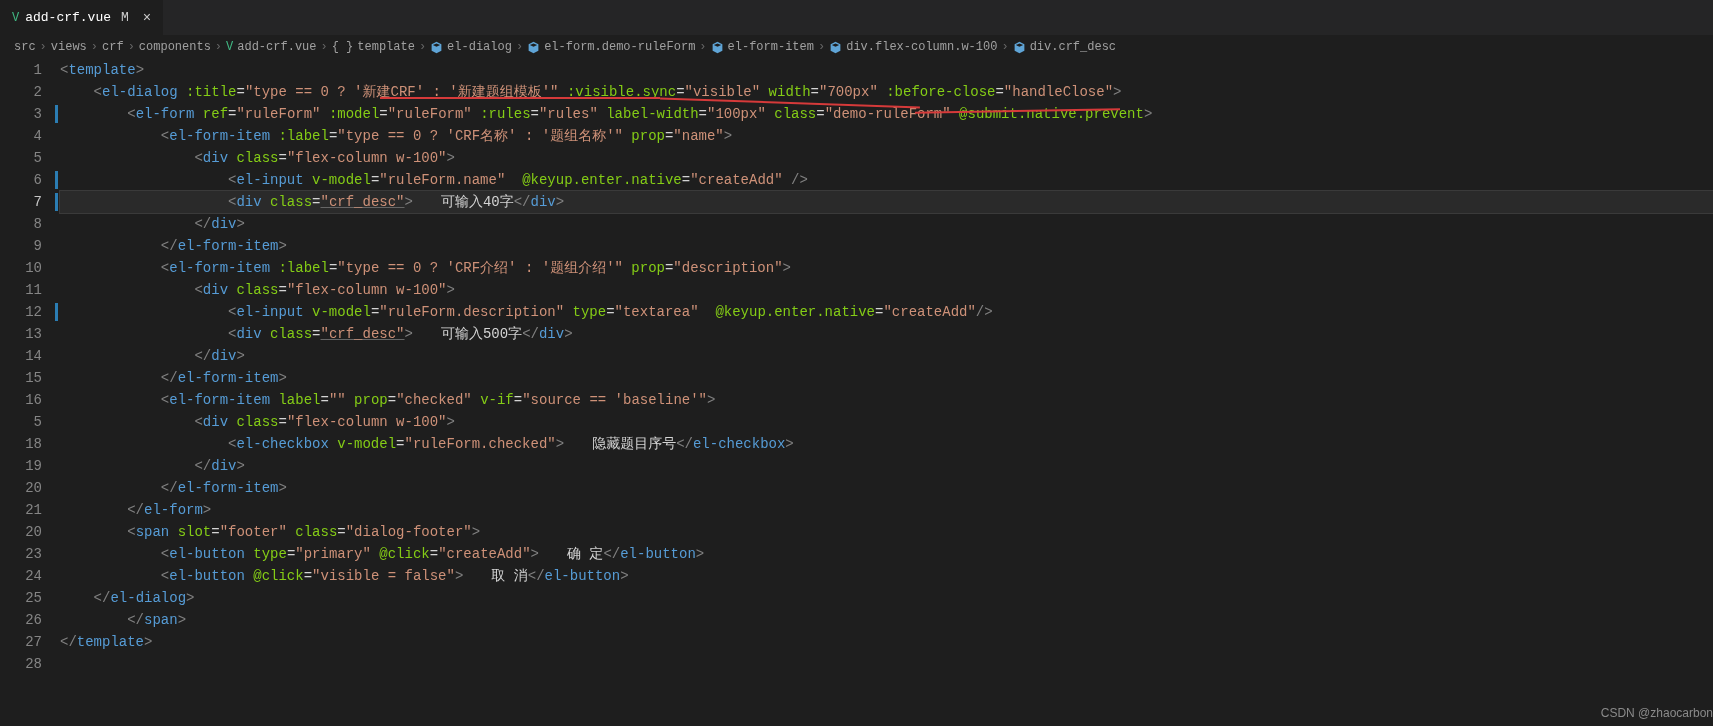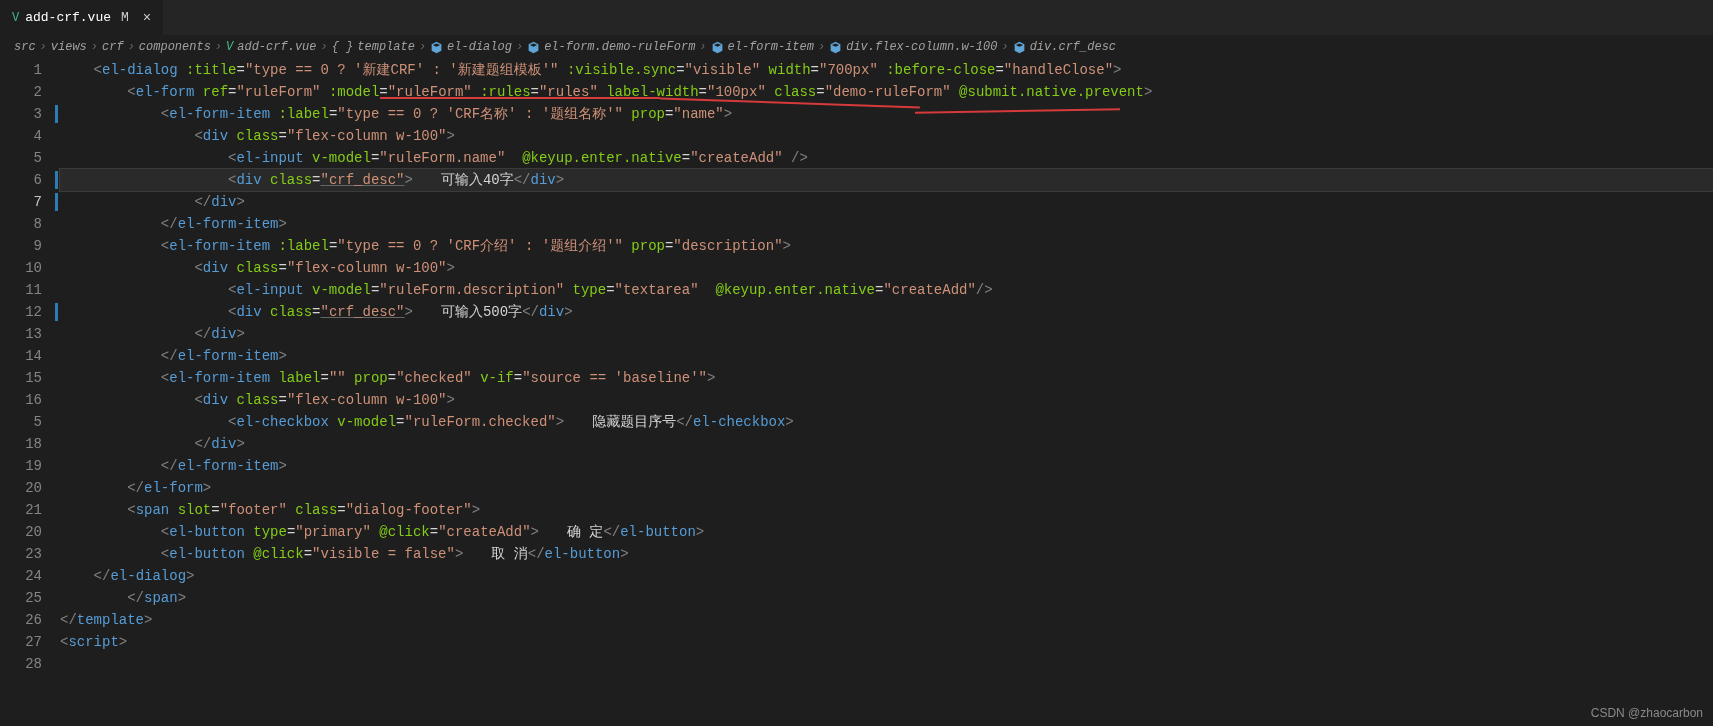--- a/index.html
+++ b/index.html
@@ -34,21 +34,20 @@
 .tab .close { color: #cccccc; margin-left: 8px; font-size: 14px; }
 .breadcrumb {
   background: #1e1e1e;
   height: 24px;
   display: flex;
   align-items: center;
   padding: 0 14px;
   font-size: 12px;
   color: #a0a0a0;
   gap: 4px;
-  font-style: italic;
 }
 .breadcrumb .sep { color: #666; }
 .breadcrumb .vue-icon { color: #41b883; }
 .breadcrumb .brace-icon { color: #a0a0a0; }
 .breadcrumb .cube-icon { color: #5fa4d6; display: inline-flex; align-items: center; }
 .editor {
   display: flex;
   background: #1e1e1e;
 }
 .gutter {
@@ -94,21 +93,21 @@
 .st { color: #ce9178; }   
 .tx { color: #d4d4d4; margin-left: 28px; }   
 .ul { text-decoration: underline; text-decoration-color: #666; }
 .annotation-line {
   position: absolute;
   border-top: 2px solid #d63a3a;
   pointer-events: none;
 }
 .watermark {
   position: absolute;
-  right: 10px;
+  right: 0;
   bottom: 6px;
   color: #8a8a8a;
   font-size: 12px;
   font-family: Arial, sans-serif;
 }
 svg.cube { width: 13px; height: 13px; vertical-align: middle; }
 </style>
 </head>
 <body>
 
@@ -197,20 +196,21 @@
     <div class="ln">21</div>
     <div class="ln">20</div>
     <div class="ln">23</div>
     <div class="ln">24</div>
     <div class="ln">25</div>
     <div class="ln">26</div>
     <div class="ln">27</div>
     <div class="ln">28</div>
   </div>
   <div class="code">
+<div class="line"><span class="p">&lt;</span><span class="tg">template</span><span class="p">&gt;</span></div>
 <div class="line">    <span class="p">&lt;</span><span class="tg">el-dialog</span> <span class="at">:title</span><span class="eq">=</span><span class="st">"type == 0 ? '新建CRF' : '新建题组模板'"</span> <span class="at">:visible.sync</span><span class="eq">=</span><span class="st">"visible"</span> <span class="at">width</span><span class="eq">=</span><span class="st">"700px"</span> <span class="at">:before-close</span><span class="eq">=</span><span class="st">"handleClose"</span><span class="p">&gt;</span></div>
 <div class="line">        <span class="p">&lt;</span><span class="tg">el-form</span> <span class="at">ref</span><span class="eq">=</span><span class="st">"ruleForm"</span> <span class="at">:model</span><span class="eq">=</span><span class="st">"ruleForm"</span> <span class="at">:rules</span><span class="eq">=</span><span class="st">"rules"</span> <span class="at">label-width</span><span class="eq">=</span><span class="st">"100px"</span> <span class="at">class</span><span class="eq">=</span><span class="st">"demo-ruleForm"</span> <span class="at">@submit.native.prevent</span><span class="p">&gt;</span></div>
 <div class="line">            <span class="p">&lt;</span><span class="tg">el-form-item</span> <span class="at">:label</span><span class="eq">=</span><span class="st">"type == 0 ? 'CRF名称' : '题组名称'"</span> <span class="at">prop</span><span class="eq">=</span><span class="st">"name"</span><span class="p">&gt;</span></div>
 <div class="line">                <span class="p">&lt;</span><span class="tg">div</span> <span class="at">class</span><span class="eq">=</span><span class="st">"flex-column w-100"</span><span class="p">&gt;</span></div>
 <div class="line">                    <span class="p">&lt;</span><span class="tg">el-input</span> <span class="at">v-model</span><span class="eq">=</span><span class="st">"ruleForm.name"</span>  <span class="at">@keyup.enter.native</span><span class="eq">=</span><span class="st">"createAdd"</span><span class="p"> /&gt;</span></div>
 <div class="line current">                    <span class="p">&lt;</span><span class="tg">div</span> <span class="at">class</span><span class="eq">=</span><span class="st ul">"crf_desc"</span><span class="p">&gt;</span><span class="tx">可输入40字</span><span class="p">&lt;/</span><span class="tg">div</span><span class="p">&gt;</span></div>
 <div class="line">                <span class="p">&lt;/</span><span class="tg">div</span><span class="p">&gt;</span></div>
 <div class="line">            <span class="p">&lt;/</span><span class="tg">el-form-item</span><span class="p">&gt;</span></div>
 <div class="line">            <span class="p">&lt;</span><span class="tg">el-form-item</span> <span class="at">:label</span><span class="eq">=</span><span class="st">"type == 0 ? 'CRF介绍' : '题组介绍'"</span> <span class="at">prop</span><span class="eq">=</span><span class="st">"description"</span><span class="p">&gt;</span></div>
 <div class="line">                <span class="p">&lt;</span><span class="tg">div</span> <span class="at">class</span><span class="eq">=</span><span class="st">"flex-column w-100"</span><span class="p">&gt;</span></div>
@@ -223,21 +223,20 @@
 <div class="line">                    <span class="p">&lt;</span><span class="tg">el-checkbox</span> <span class="at">v-model</span><span class="eq">=</span><span class="st">"ruleForm.checked"</span><span class="p">&gt;</span><span class="tx">隐藏题目序号</span><span class="p">&lt;/</span><span class="tg">el-checkbox</span><span class="p">&gt;</span></div>
 <div class="line">                <span class="p">&lt;/</span><span class="tg">div</span><span class="p">&gt;</span></div>
 <div class="line">            <span class="p">&lt;/</span><span class="tg">el-form-item</span><span class="p">&gt;</span></div>
 <div class="line">        <span class="p">&lt;/</span><span class="tg">el-form</span><span class="p">&gt;</span></div>
 <div class="line">        <span class="p">&lt;</span><span class="tg">span</span> <span class="at">slot</span><span class="eq">=</span><span class="st">"footer"</span> <span class="at">class</span><span class="eq">=</span><span class="st">"dialog-footer"</span><span class="p">&gt;</span></div>
 <div class="line">            <span class="p">&lt;</span><span class="tg">el-button</span> <span class="at">type</span><span class="eq">=</span><span class="st">"primary"</span> <span class="at">@click</span><span class="eq">=</span><span class="st">"createAdd"</span><span class="p">&gt;</span><span class="tx">确 定</span><span class="p">&lt;/</span><span class="tg">el-button</span><span class="p">&gt;</span></div>
 <div class="line">            <span class="p">&lt;</span><span class="tg">el-button</span> <span class="at">@click</span><span class="eq">=</span><span class="st">"visible = false"</span><span class="p">&gt;</span><span class="tx">取 消</span><span class="p">&lt;/</span><span class="tg">el-button</span><span class="p">&gt;</span></div>
 <div class="line">    <span class="p">&lt;/</span><span class="tg">el-dialog</span><span class="p">&gt;</span></div>
 <div class="line">        <span class="p">&lt;/</span><span class="tg">span</span><span class="p">&gt;</span></div>
 <div class="line"><span class="p">&lt;/</span><span class="tg">template</span><span class="p">&gt;</span></div>
-<div class="line"><span class="p">&lt;</span><span class="tg">script</span><span class="p">&gt;</span></div>
   </div>
 </div>
 
 <div class="annotation-line" style="left:380px; top:97px; width:280px;"></div>
 <div class="annotation-line" style="left:660px; top:102px; width:260px; transform:rotate(2deg);"></div>
 <div class="annotation-line" style="left:915px; top:110px; width:205px; transform:rotate(-1deg);"></div>
 
 <div class="watermark">CSDN @zhaocarbon</div>
 
 </body></html>

